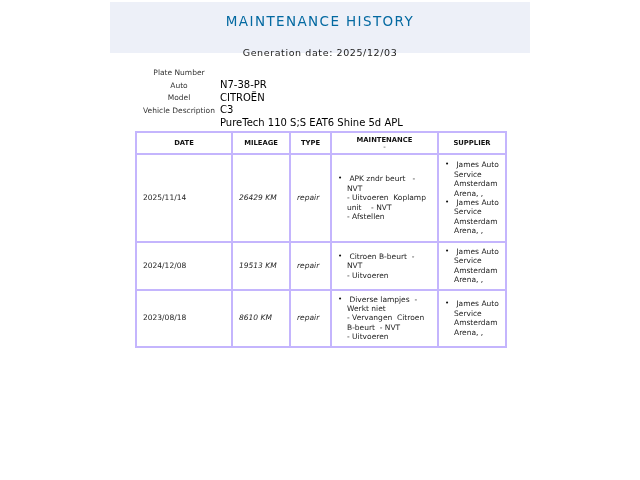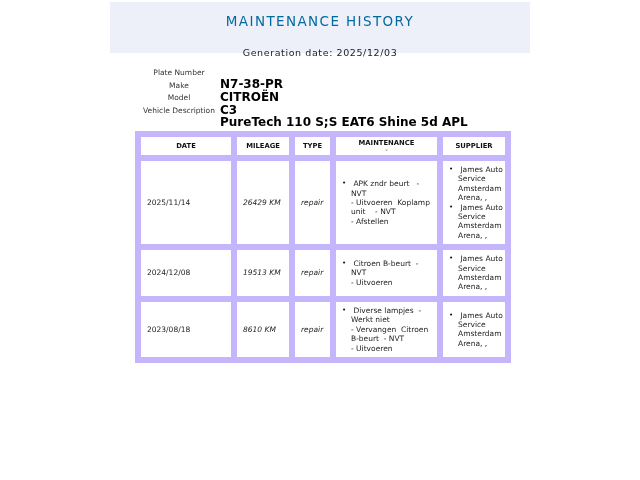--- a/index.html
+++ b/index.html
@@ -32,31 +32,31 @@
     font-size: 9.5px;
     letter-spacing: 0.6px;
     color: #222222;
     margin-top: 18px;
   }
 
   
   .vehicle { position: absolute; left: 138px; top: 66px; }
   .vrow { display: flex; height: 12.7px; align-items: center; }
   .vlabel { width: 82px; font-size: 7.5px; color: #333333; flex: none; text-align: center; }
-  .vvalue { font-size: 12px; font-weight: bold; color: #000000; white-space: nowrap; margin-top: 24px; }
+  .vvalue { font-size: 10px; font-weight: normal; color: #000000; white-space: nowrap; margin-top: 24px; }
 
   
   table.maint {
     position: absolute;
     left: 135px; top: 131px;
     width: 370px;
     border-collapse: collapse;
     table-layout: fixed;
   }
-  table.maint th, table.maint td { border: 6px solid #c4b5fd; }
+  table.maint th, table.maint td { border: 2px solid #c4b5fd; }
   table.maint th {
     height: 22px;
     font-size: 6.8px;
     font-weight: bold;
     text-align: center;
     vertical-align: middle;
     color: #111111;
     line-height: 8px;
     padding: 2px 1px;
   }
@@ -87,21 +87,21 @@
     <h1>MAINTENANCE HISTORY</h1>
     <div class="subtitle">Generation date: 2025/12/03</div>
   </header>
 
   <section class="vehicle">
     <div class="vrow">
       <span class="vlabel">Plate Number</span>
       <span class="vvalue">N7-38-PR</span>
     </div>
     <div class="vrow">
-      <span class="vlabel">Make</span>
+      <span class="vlabel">Auto</span>
       <span class="vvalue">CITROËN</span>
     </div>
     <div class="vrow">
       <span class="vlabel">Model</span>
       <span class="vvalue">C3</span>
     </div>
     <div class="vrow">
       <span class="vlabel">Vehicle Description</span>
       <span class="vvalue">PureTech 110 S;S EAT6 Shine 5d APL</span>
     </div>

